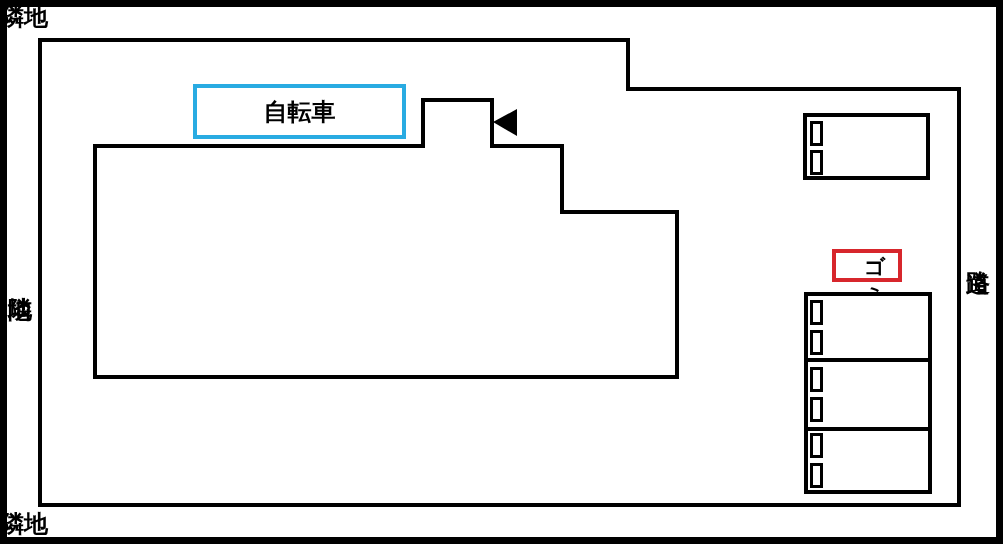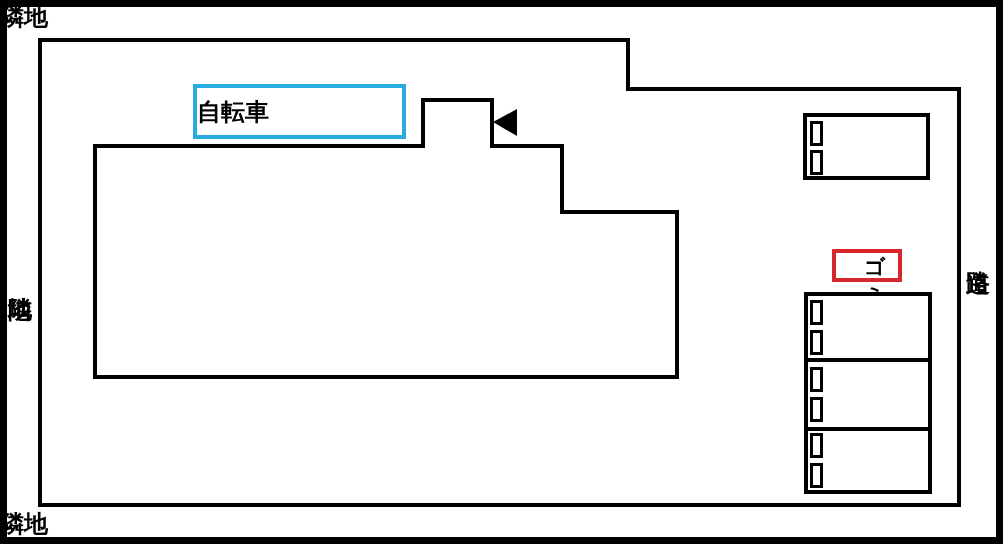--- a/index.html
+++ b/index.html
@@ -49,21 +49,21 @@
     text-orientation: upright;
     line-height: 1;
   }
 
   .bicycle-box {
     position: absolute;
     left: 193px; top: 84px;
     width: 213px; height: 55px;
     border: 4px solid var(--c-bicycle);
     background: #fff;
-    display: flex; align-items: center; justify-content: flex-start;
+    display: flex; align-items: center; justify-content: center;
     font-weight: bold; font-size: 24px; color: #000;
   }
 
   .garbage-box {
     position: absolute;
     left: 832px; top: 249px;
     width: 70px; height: 33px;
     border: 4px solid var(--c-garbage);
     background: #fff;
     display: flex; align-items: flex-start; justify-content: center;

